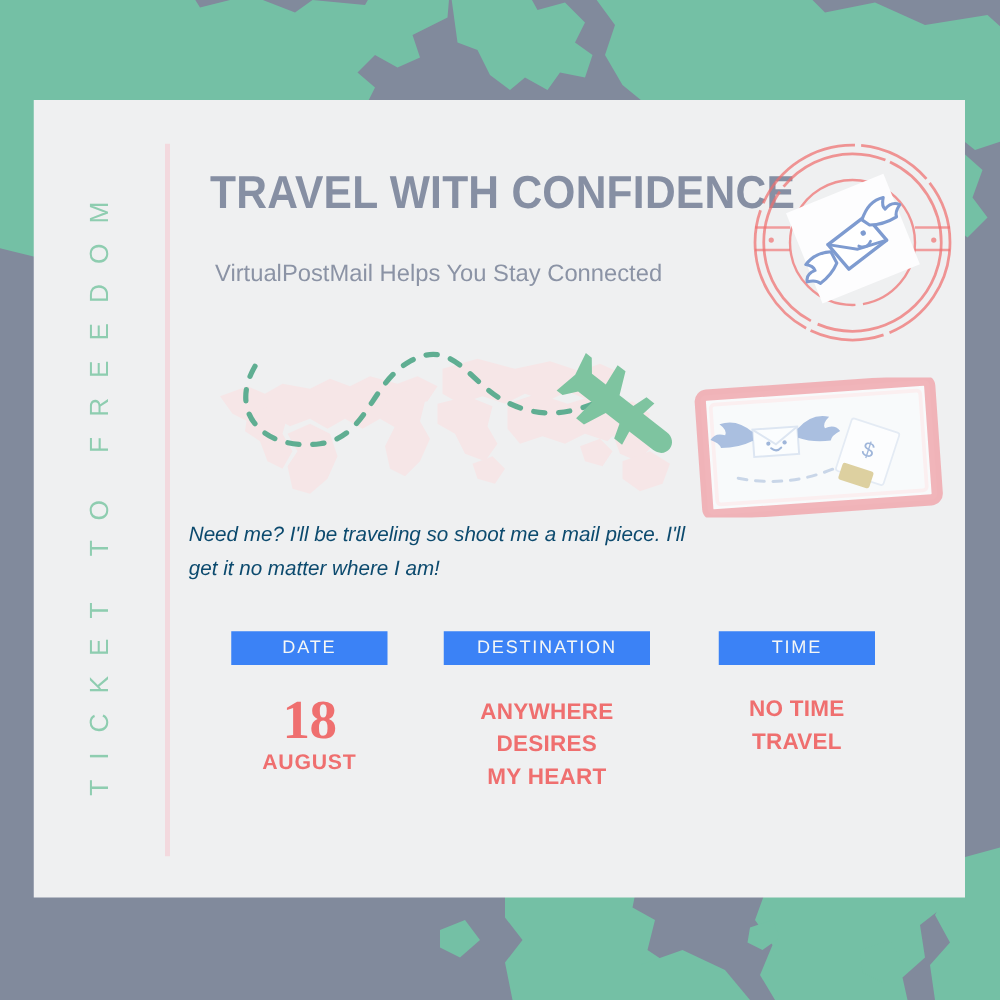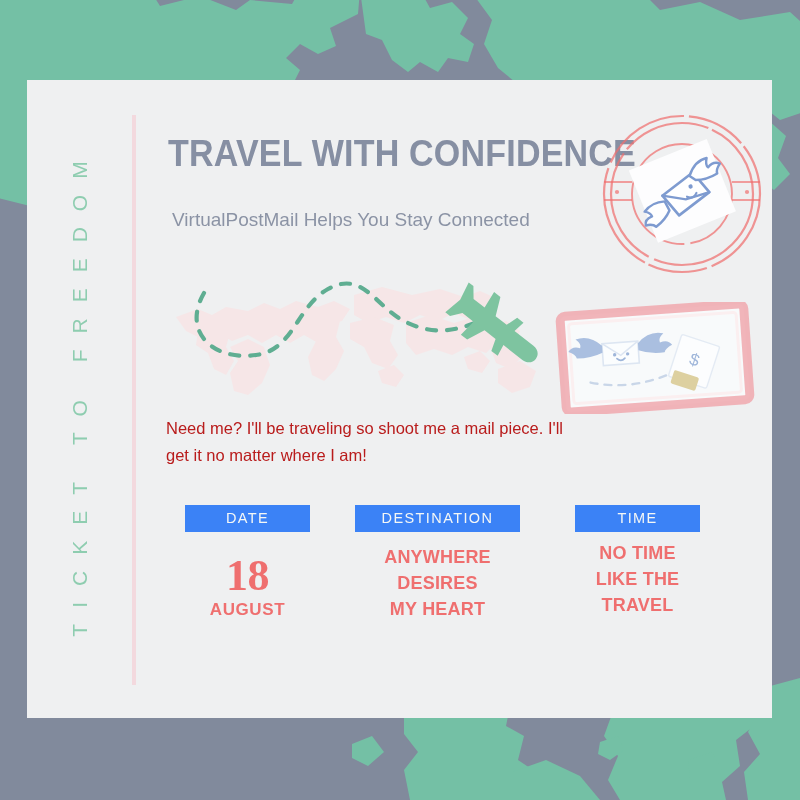--- a/index.html
+++ b/index.html
@@ -104,27 +104,28 @@
     position: absolute;
     left: 141px;
     top: 185px;
     width: 390px;
     height: 135px;
   }
 
   
   #blurb {
     position: absolute;
-    left: 139px;
+    left: 124px;
     top: 335px;
     width: 412px;
     margin: 0;
-    color: #b91c1c;
+    color: #0c4a6e;
     font-size: 16.5px;
     line-height: 1.62;
+    font-style: italic;
   }
 
   
   #info-row {
     position: absolute;
     left: 141px;
     top: 425px;
     width: 580px;
     height: 160px;
   }
@@ -166,22 +167,22 @@
     font-size: 17px;
     letter-spacing: 0.6px;
     margin-top: 1px;
   }
   .info-body .multiline {
     display: block;
     font-size: 18px;
     line-height: 1.45;
     letter-spacing: 0.2px;
   }
-  .col-destination .info-body { margin-top: 12px; }
-  .col-time .info-body { margin-top: 8px; }
+  .col-destination .info-body { margin-top: 24px; }
+  .col-time .info-body { margin-top: 22px; }
 
   
   #postmark {
     position: absolute;
     left: 560px;
     top: 28px;
     width: 190px;
     height: 175px;
   }
   #postage {
@@ -302,21 +303,20 @@
           <span class="multiline">ANYWHERE</span>
           <span class="multiline">DESIRES</span>
           <span class="multiline">MY HEART</span>
         </div>
       </div>
 
       <div class="info-col col-time">
         <div class="info-badge">TIME</div>
         <div class="info-body">
           <span class="multiline">NO TIME</span>
-          <span class="multiline">LIKE THE</span>
           <span class="multiline">TRAVEL</span>
         </div>
       </div>
 
     </div>
 
     <svg id="postmark" viewBox="0 0 190 175" aria-hidden="true">
       <g fill="none" stroke="#ef6f6f" stroke-opacity="0.72" stroke-width="2.2">
         <circle cx="95" cy="86" r="78" stroke-dasharray="92 5 60 4 110 6"></circle>
         <circle cx="95" cy="86" r="71" stroke-dasharray="140 6 120 5 90 4"></circle>

